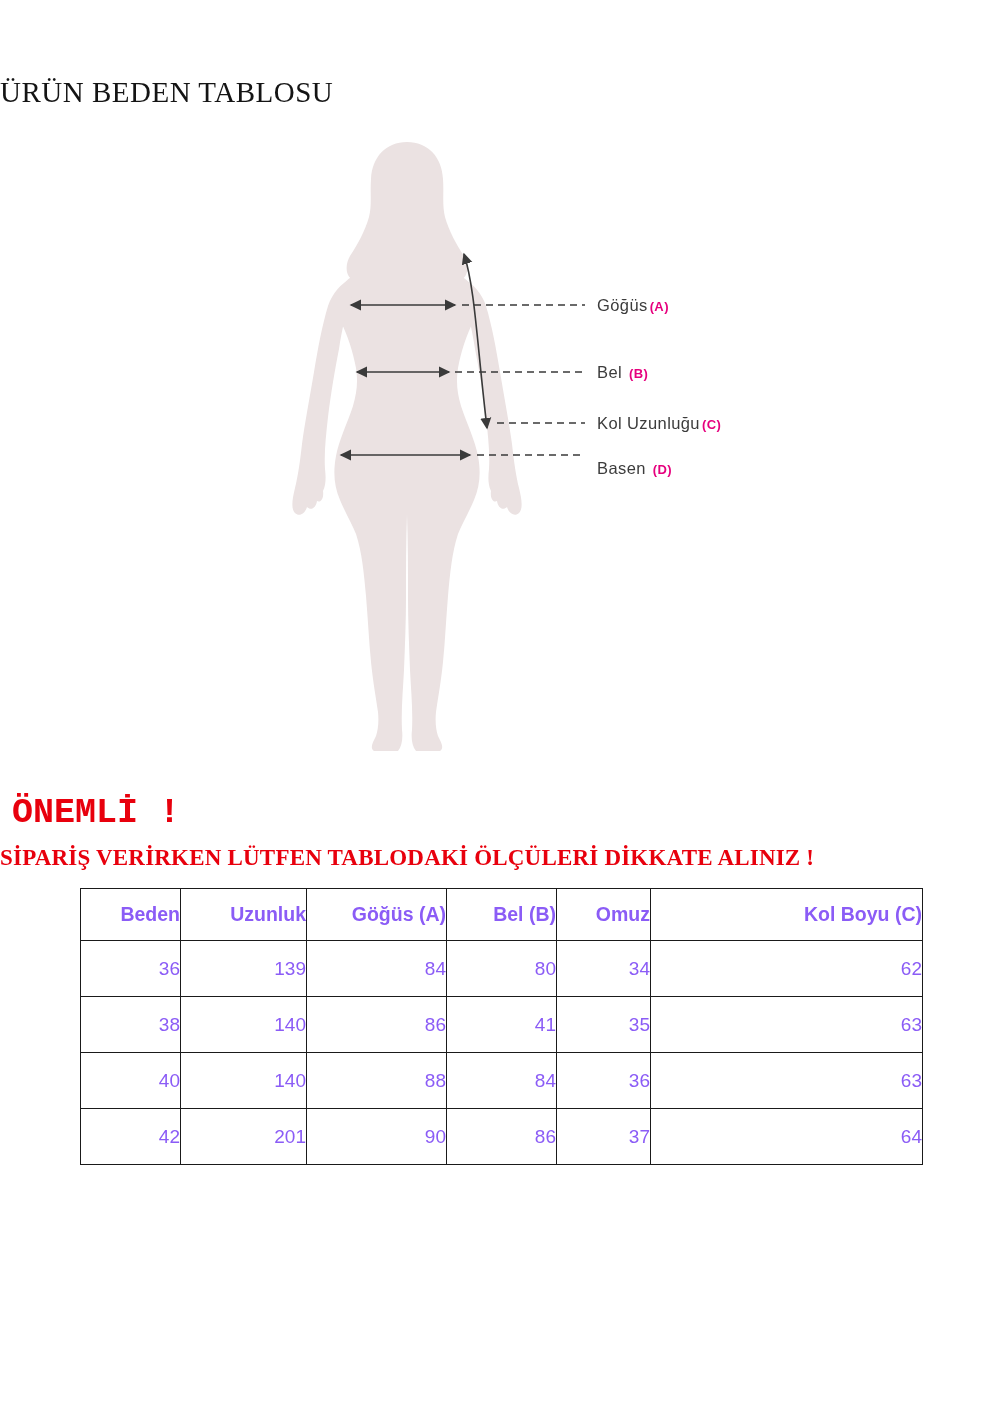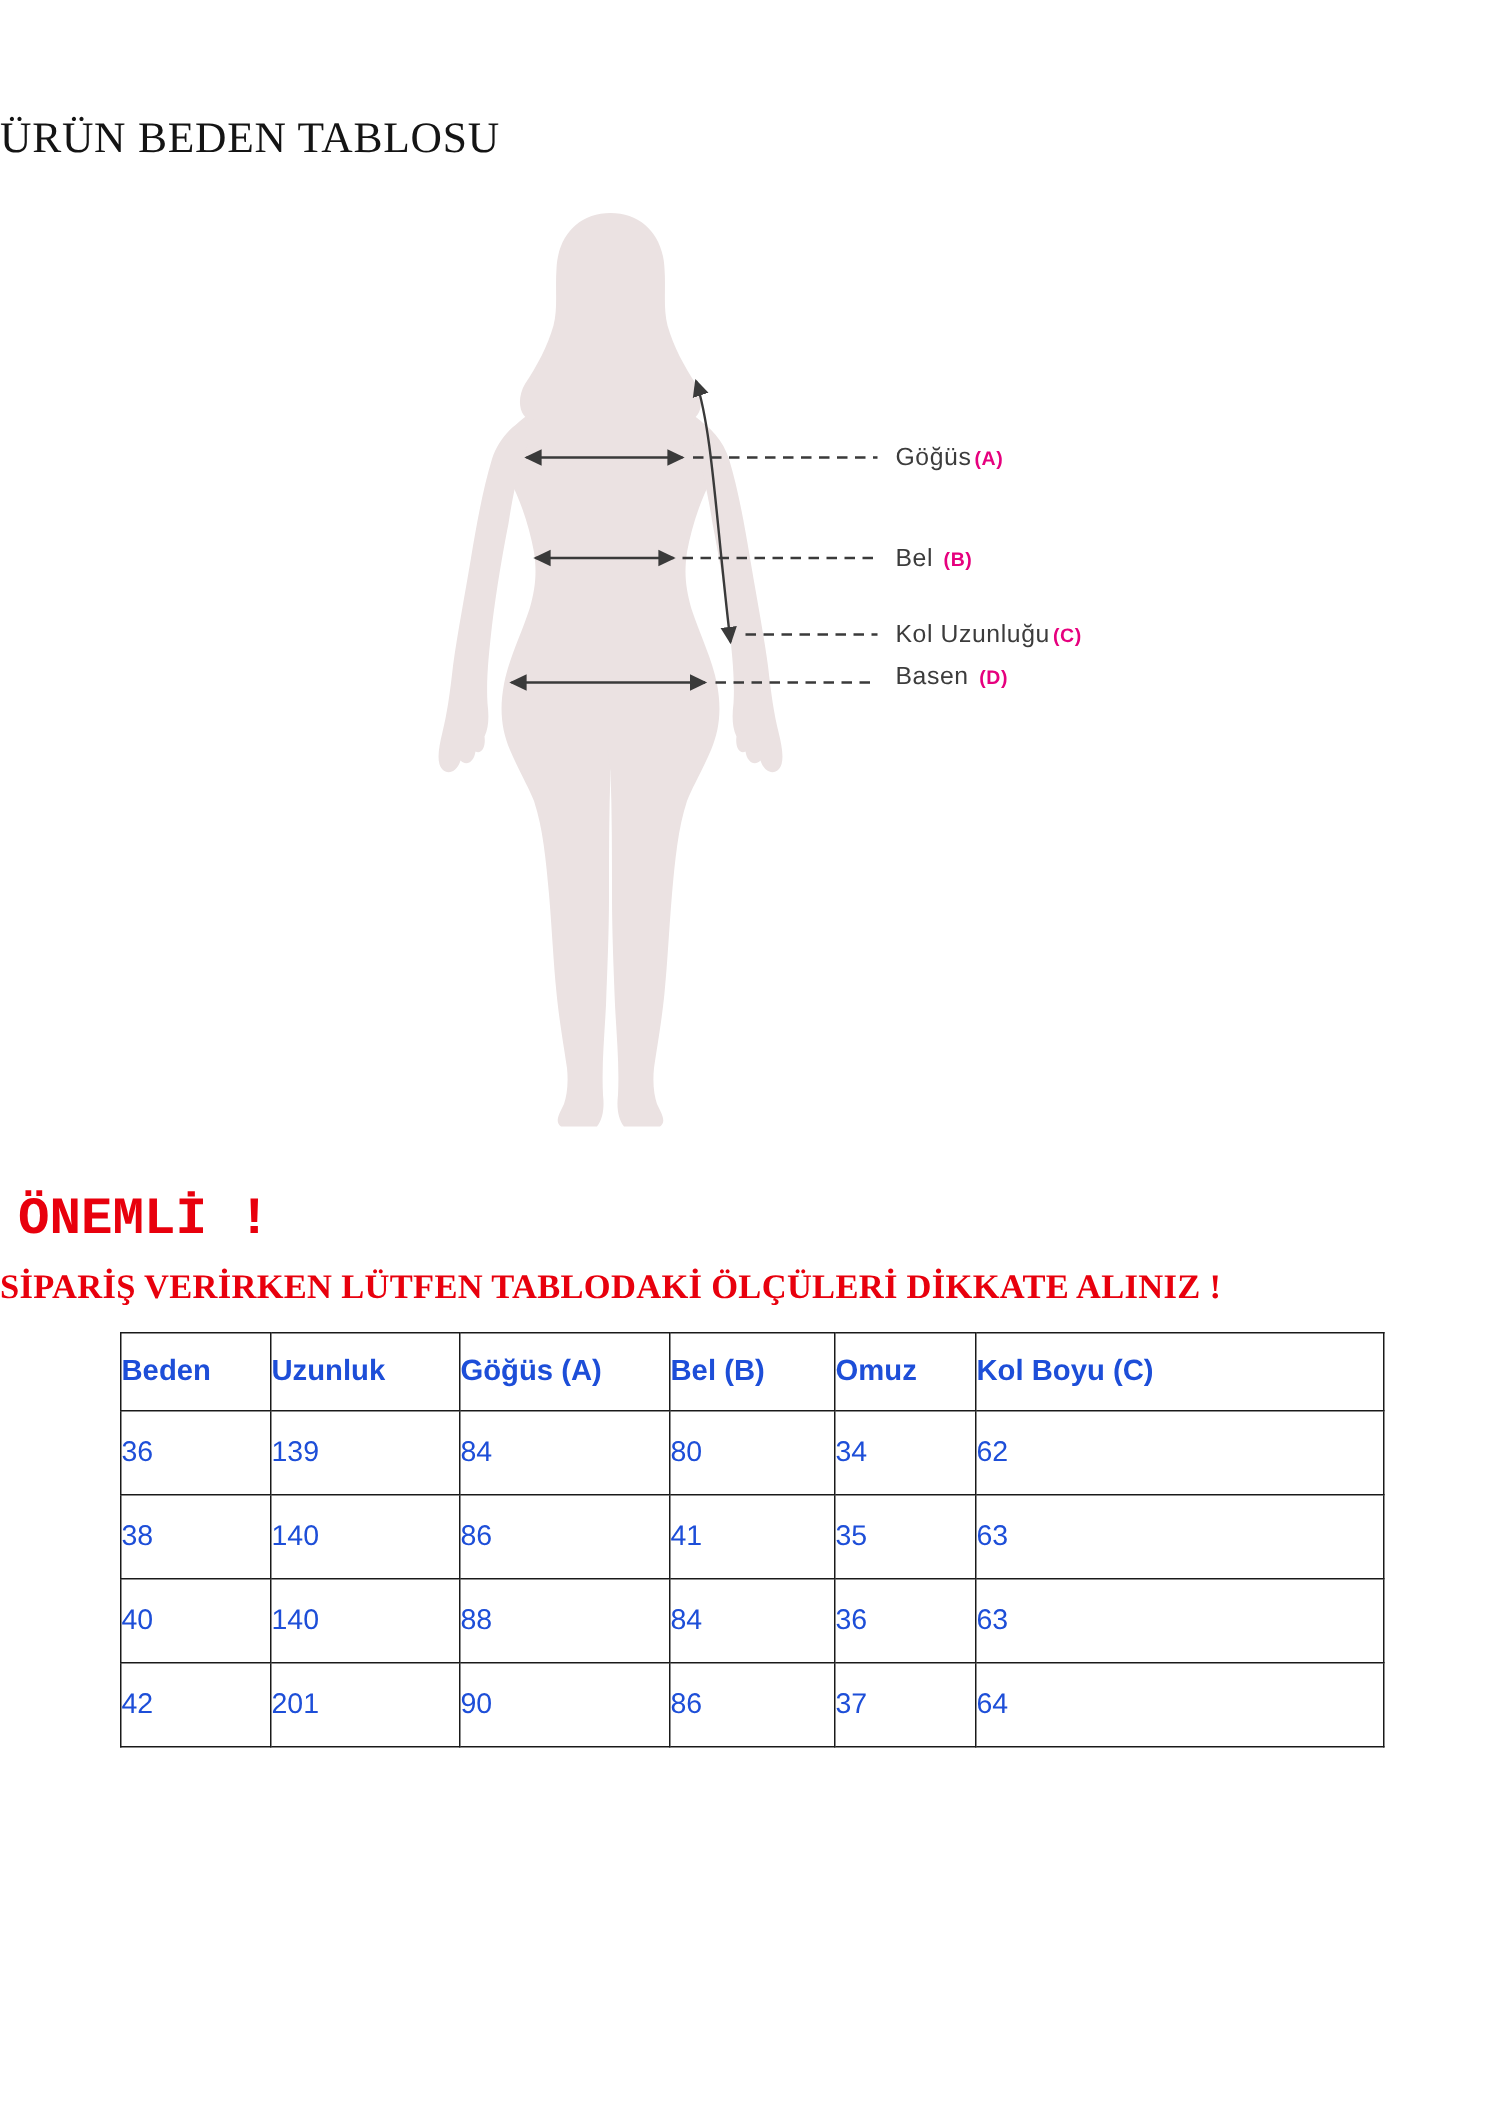--- a/index.html
+++ b/index.html
@@ -71,23 +71,23 @@
   table.size-table {
     position: absolute;
     top: 888px;
     left: 80px;
     width: 842px;
     border-collapse: collapse;
     table-layout: fixed;
   }
   table.size-table th, table.size-table td {
     border: 1px solid #1a1a1a;
-    text-align: left;
+    text-align: right;
     vertical-align: middle;
-    color: #1d4ed8;
+    color: #8b5cf6;
     padding: 0;
   }
   table.size-table th {
     height: 51px;
     font-size: 19.5px;
     font-weight: bold;
   }
   table.size-table td {
     height: 55px;
     font-size: 19px;
@@ -176,21 +176,21 @@
 
   <div class="diagram-label" style="top:295px">
     <span>Göğüs</span><span class="code">(A)</span>
   </div>
   <div class="diagram-label" style="top:362px">
     <span>Bel</span> <span class="code">(B)</span>
   </div>
   <div class="diagram-label" style="top:413px">
     <span>Kol Uzunluğu</span><span class="code">(C)</span>
   </div>
-  <div class="diagram-label" style="top:441px">
+  <div class="diagram-label" style="top:458px">
     <span>Basen</span> <span class="code">(D)</span>
   </div>
 
   <div class="important-heading">ÖNEMLİ !</div>
   <div class="important-note">SİPARİŞ VERİRKEN LÜTFEN TABLODAKİ ÖLÇÜLERİ DİKKATE ALINIZ !</div>
 
   <table class="size-table">
     <colgroup>
       <col style="width:100px">
         <col style="width:126px">

